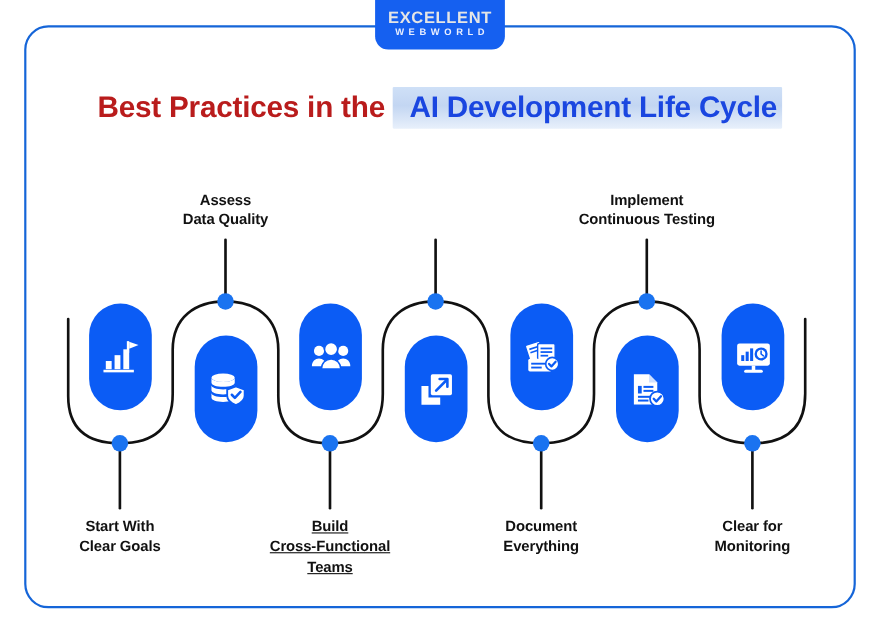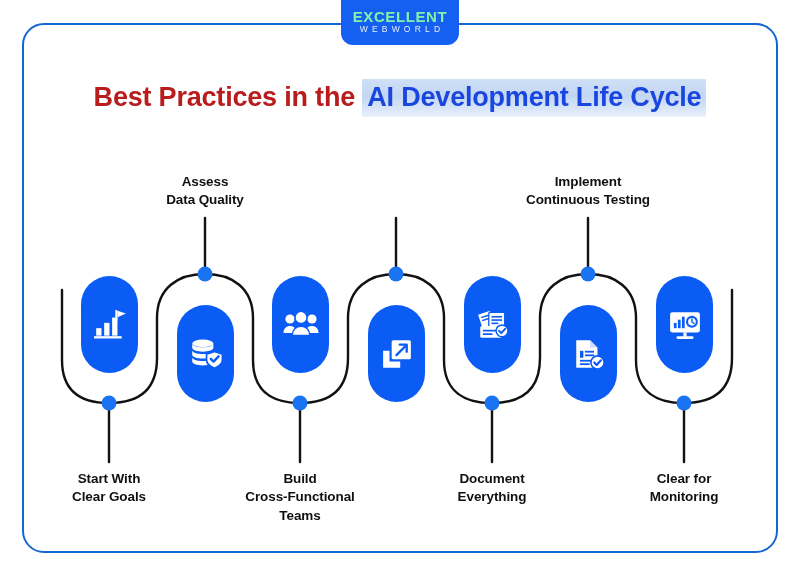--- a/index.html
+++ b/index.html
@@ -30,30 +30,30 @@
     left:341px;top:-2px;
     width:118px;height:47px;
     background:#1560f0;
     border-radius:0 0 12px 12px;
     display:flex;flex-direction:column;
     align-items:center;justify-content:center;
     gap:1px;
     z-index:6;
   }
   .logo-top{
-    color:#86efac;
+    color:#e5e5e5;
     font-size:15px;
     font-weight:bold;
     letter-spacing:0.6px;
     line-height:1;
   }
   .logo-bottom{
     color:#e8eeff;
     font-size:8.5px;
-    font-weight:normal;
+    font-weight:bold;
     letter-spacing:4.2px;
     line-height:1;
     text-indent:4px;
   }
 
   
   .title-wrap{
     position:absolute;
     left:0;top:82px;width:800px;
     text-align:center;
@@ -65,21 +65,21 @@
     font-weight:bold;
     color:#b91c1c;
     letter-spacing:-0.2px;
   }
   .title-hl{
     font-size:27px;
     font-weight:bold;
     color:#1a46e0;
     letter-spacing:-0.2px;
     background:linear-gradient(180deg,#cfe0f7 0%,#c3d6f2 45%,#e8f0fb 100%);
-    padding:3px 5px 5px 5px;
+    padding:3px 5px 5px 15px;
     border-radius:1px;
   }
 
   
   .diagram{position:absolute;left:0;top:0;width:800px;height:580px;}
   svg.curve{position:absolute;left:0;top:0;width:800px;height:580px;overflow:visible;}
 
   .pill{
     position:absolute;
     width:57px;height:97px;
@@ -250,21 +250,21 @@
         <circle cx="22.5" cy="12" r="5.6" fill="#0b5cf5"></circle>
         <circle cx="22.5" cy="12" r="3.6" fill="#ffffff"></circle>
         <path d="M22.5 12 v-2.6 M22.5 12 l2 1.6" stroke="#0b5cf5" stroke-width="1.3" stroke-linecap="round"></path>
       </svg>
     </div>
 
     <div class="node-label" style="left:9px;top:470px;width:200px;">Start With
 Clear Goals</div>
     <div class="node-label" style="left:105px;top:173px;width:200px;">Assess
 Data Quality</div>
-    <div class="node-label" style="left:200px;top:470px;width:200px;">Build
+    <div class="node-label" style="left:200px;top:470px;width:200px;text-decoration:underline;">Build
 Cross-Functional
 Teams</div>
     <div class="node-label" style="left:488px;top:173px;width:200px;">Implement
 Continuous Testing</div>
     <div class="node-label" style="left:392px;top:470px;width:200px;">Document
 Everything</div>
     <div class="node-label" style="left:584px;top:470px;width:200px;">Clear for
 Monitoring</div>
 
   </div>

